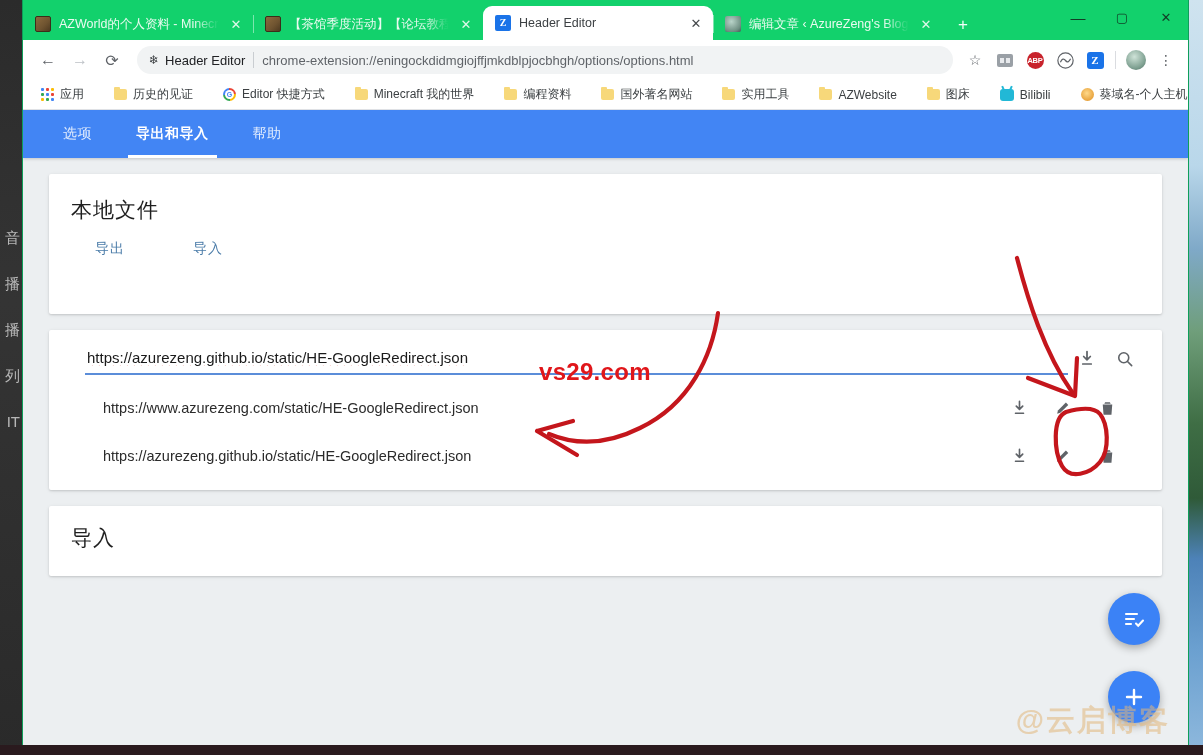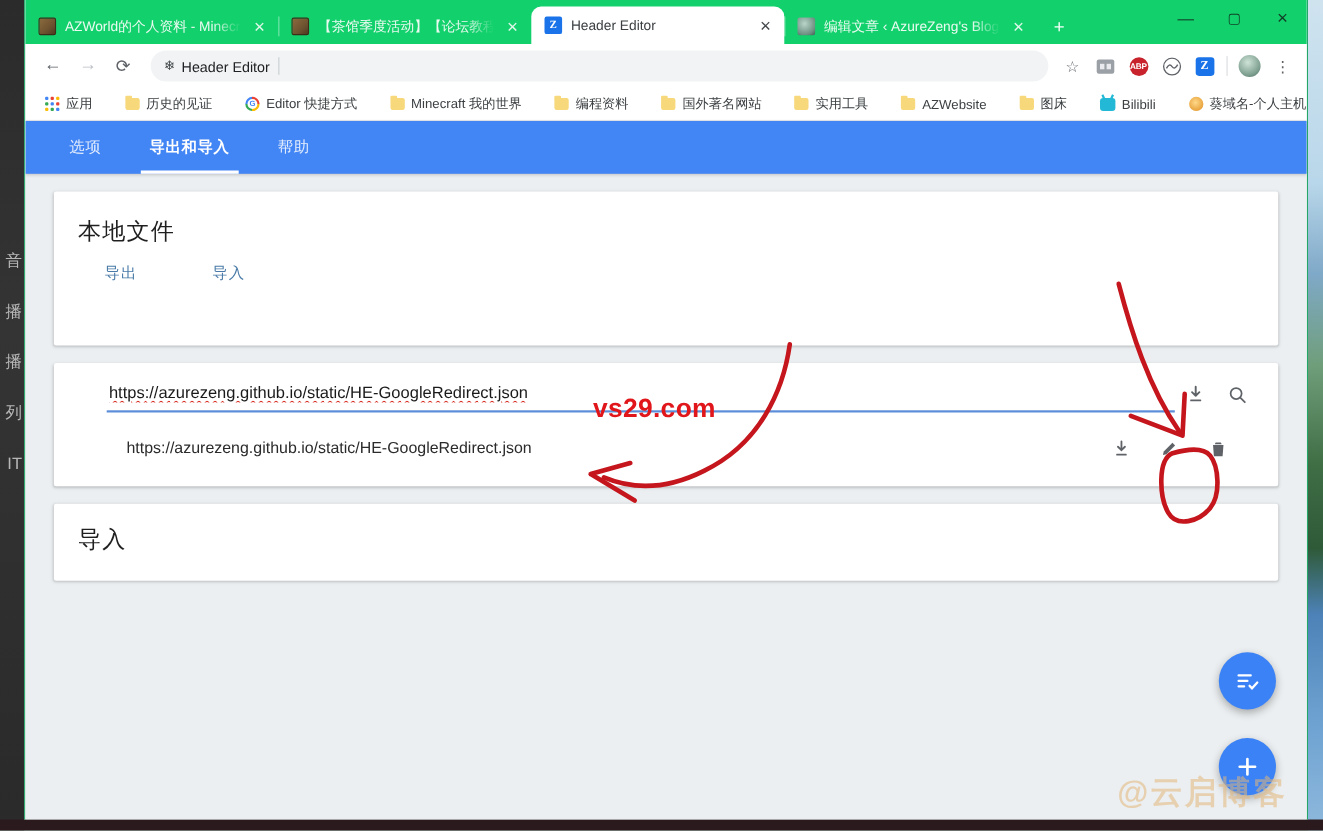--- a/index.html
+++ b/index.html
@@ -207,21 +207,21 @@
   }
   .card-body { padding: 16px 22px 20px 36px; }
 
   .textbtnrow { display: flex; gap: 48px; padding: 10px 0 6px 36px; }
   .textbtn {
     color: #4a7ba8; font-size: 14px; padding: 6px 10px; border-radius: 2px;
     letter-spacing: 1px;
   }
 
   
-  .dl-card .card-body { padding: 10px 18px 0 30px; }
+  .dl-card .card-body { padding: 10px 18px 0 18px; }
   .inputrow { display: flex; align-items: center; padding: 0 0 0 18px; }
   .urlinput {
     flex: 1 1 auto; border: none; border-bottom: 2px solid #5b8dd9;
     font-size: 15px; color: #1a1a1a; padding: 6px 2px 7px 2px;
     font-family: "Liberation Sans", sans-serif; background: transparent;
     outline: none;
     text-decoration: underline; text-decoration-color: #3f51b5;
     text-underline-offset: 2px;
   }
   .spell {
@@ -317,20 +317,21 @@
     <div class="navbtn">←</div>
     <div class="navbtn disabled">→</div>
     <div class="navbtn">⟳</div>
 
     <div class="omnibox">
       <span class="ext-badge">
         <span class="puzzle">❄</span>
         <span class="extname">Header Editor</span>
       </span>
       <span class="divider"></span>
+      <span class="url">chrome-extension://eningockdidmgiojffjmkdblpjocbhgh/options/options.html</span>
     </div>
 
     <div class="tbicon">☆</div>
     <div class="tbicon">
       <span class="ic-ext-box">
           <i></i>
           <i></i>
         </span>
     </div>
     <div class="tbicon">
@@ -441,20 +442,41 @@
             </div>
             <div class="icon-btn">
               <svg width="20" height="20" viewBox="0 0 24 24" fill="none" stroke="#5f6368" stroke-width="1.9">
                 <circle cx="10.5" cy="10.5" r="6"></circle>
                   <path d="M15 15l5 5" stroke-linecap="round"></path>
               </svg>
             </div>
           </div>
 
           <div class="rulelist">
+            <div class="rulerow">
+              <div class="rtext">https://www.azurezeng.com/static/HE-GoogleRedirect.json</div>
+              <div class="acts">
+                <div class="icon-btn">
+                  <svg width="19" height="19" viewBox="0 0 24 24" fill="#5f6368">
+                    <path d="M12 3v10m0 0l-4-4m4 4l4-4" stroke="#5f6368" stroke-width="2.1" fill="none" stroke-linecap="round"></path>
+                    <rect x="6" y="17" width="12" height="2" rx="0.6"></rect>
+                  </svg>
+                </div>
+                <div class="icon-btn">
+                  <svg width="19" height="19" viewBox="0 0 24 24" fill="#5f6368">
+                    <path d="M4 18.5l1-4 10-10 3 3-10 10-4 1z"></path>
+                  </svg>
+                </div>
+                <div class="icon-btn">
+                  <svg width="19" height="19" viewBox="0 0 24 24" fill="#5f6368">
+                    <path d="M6 7h12l-1 13H7L6 7zM9 4h6l1 2H8l1-2z"></path>
+                  </svg>
+                </div>
+              </div>
+            </div>
 
             <div class="rulerow">
               <div class="rtext">https://azurezeng.github.io/static/HE-GoogleRedirect.json</div>
               <div class="acts">
                 <div class="icon-btn">
                   <svg width="19" height="19" viewBox="0 0 24 24" fill="#5f6368">
                     <path d="M12 3v10m0 0l-4-4m4 4l4-4" stroke="#5f6368" stroke-width="2.1" fill="none" stroke-linecap="round"></path>
                     <rect x="6" y="17" width="12" height="2" rx="0.6"></rect>
                   </svg>
                 </div>

